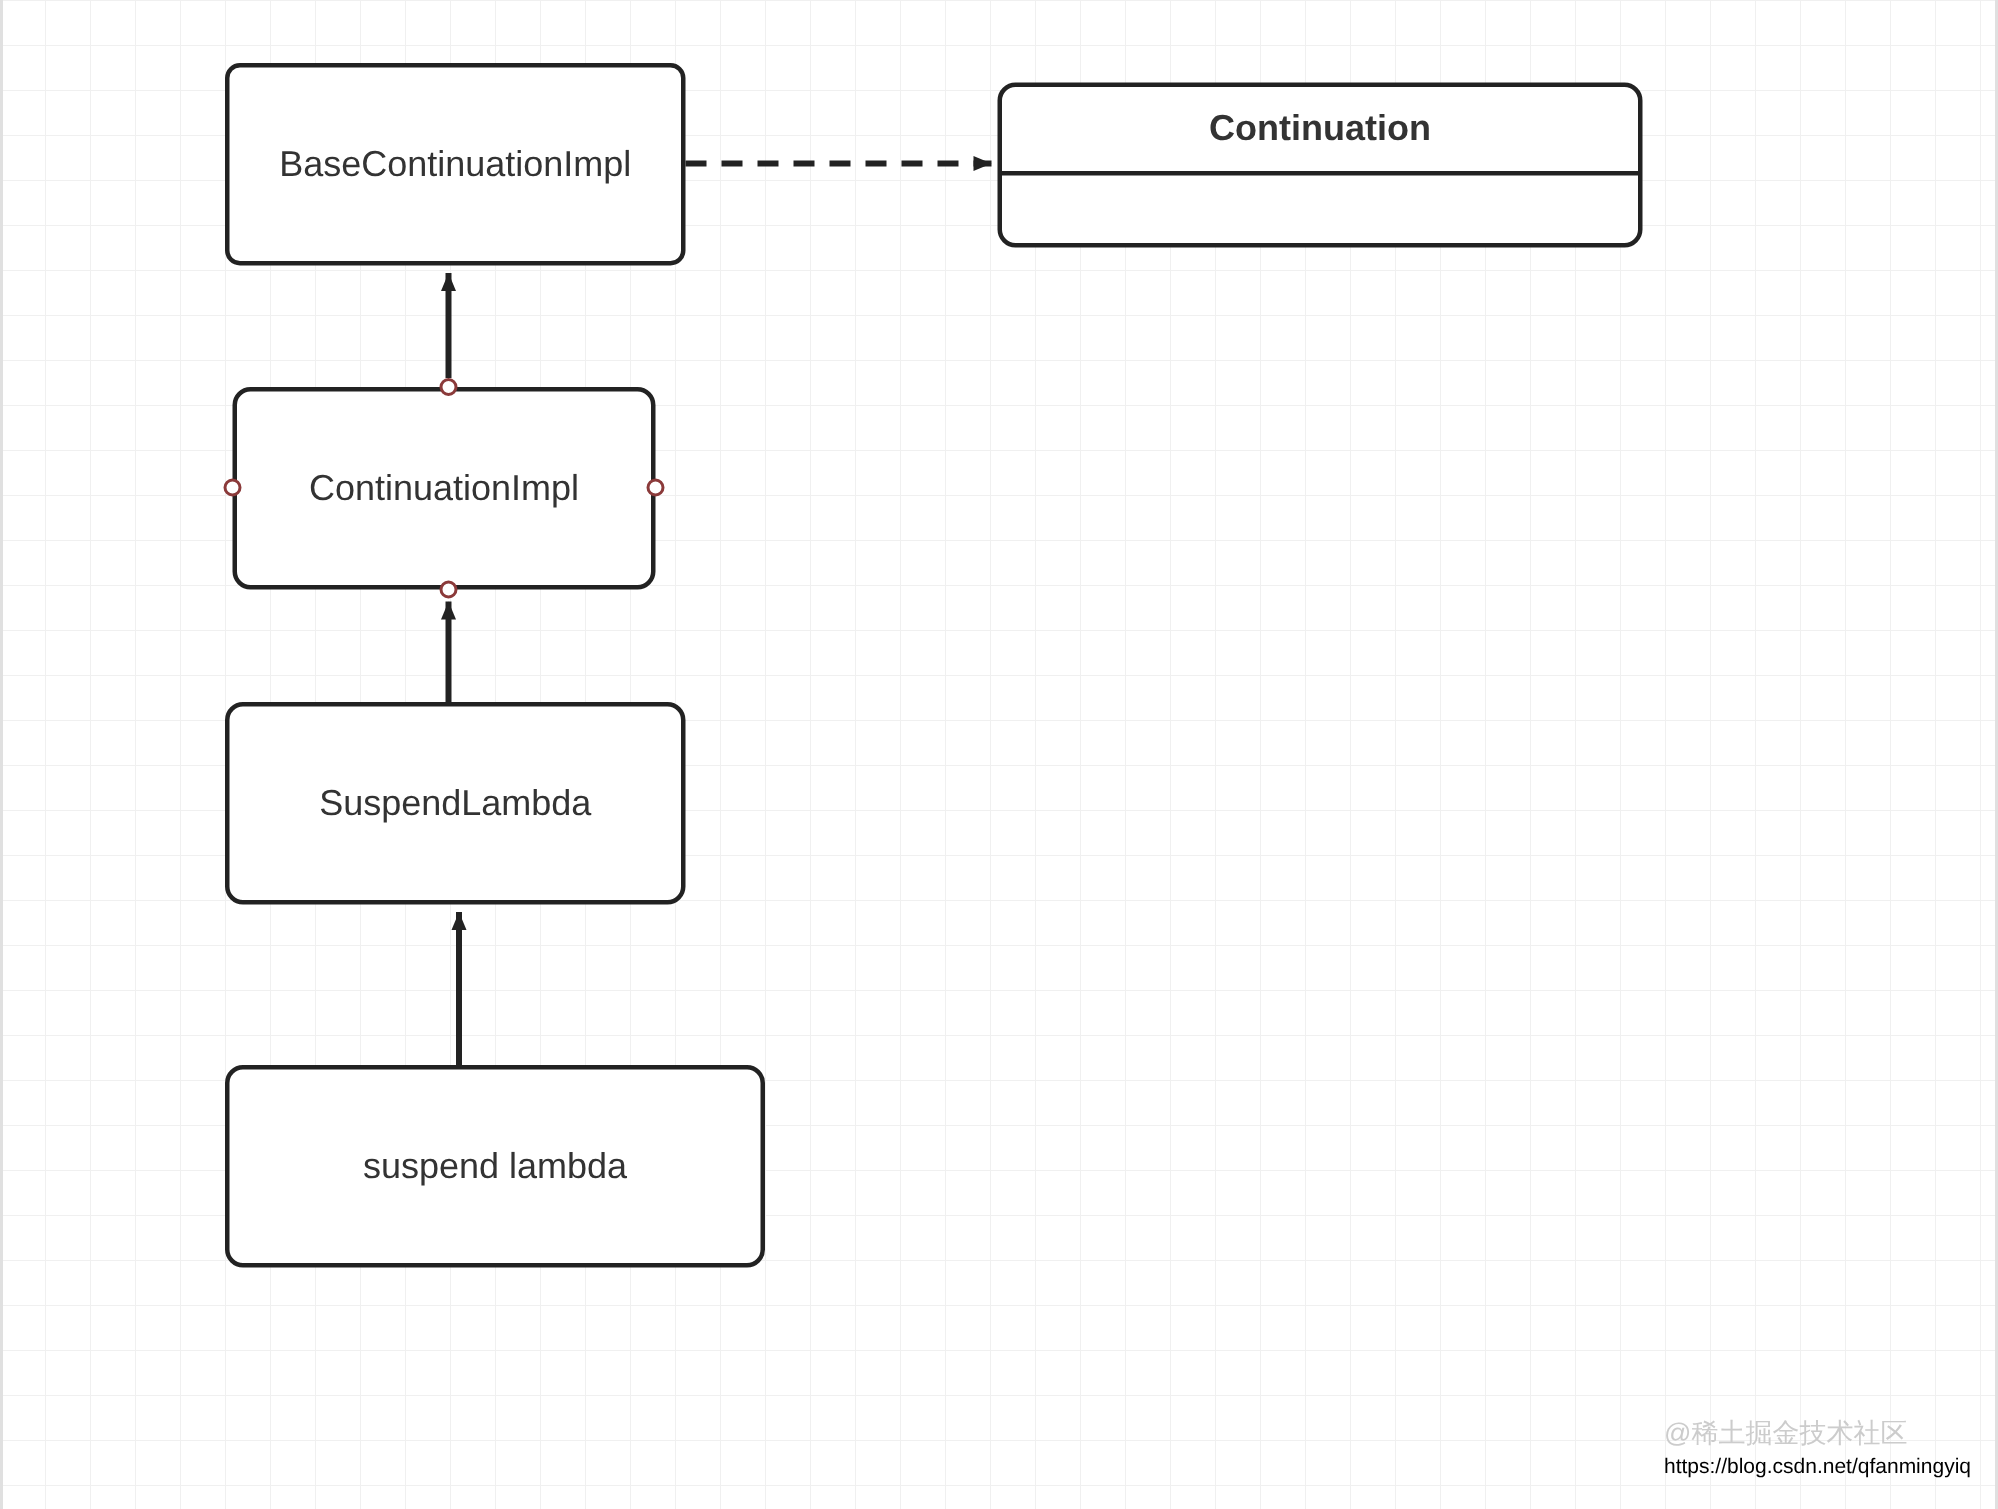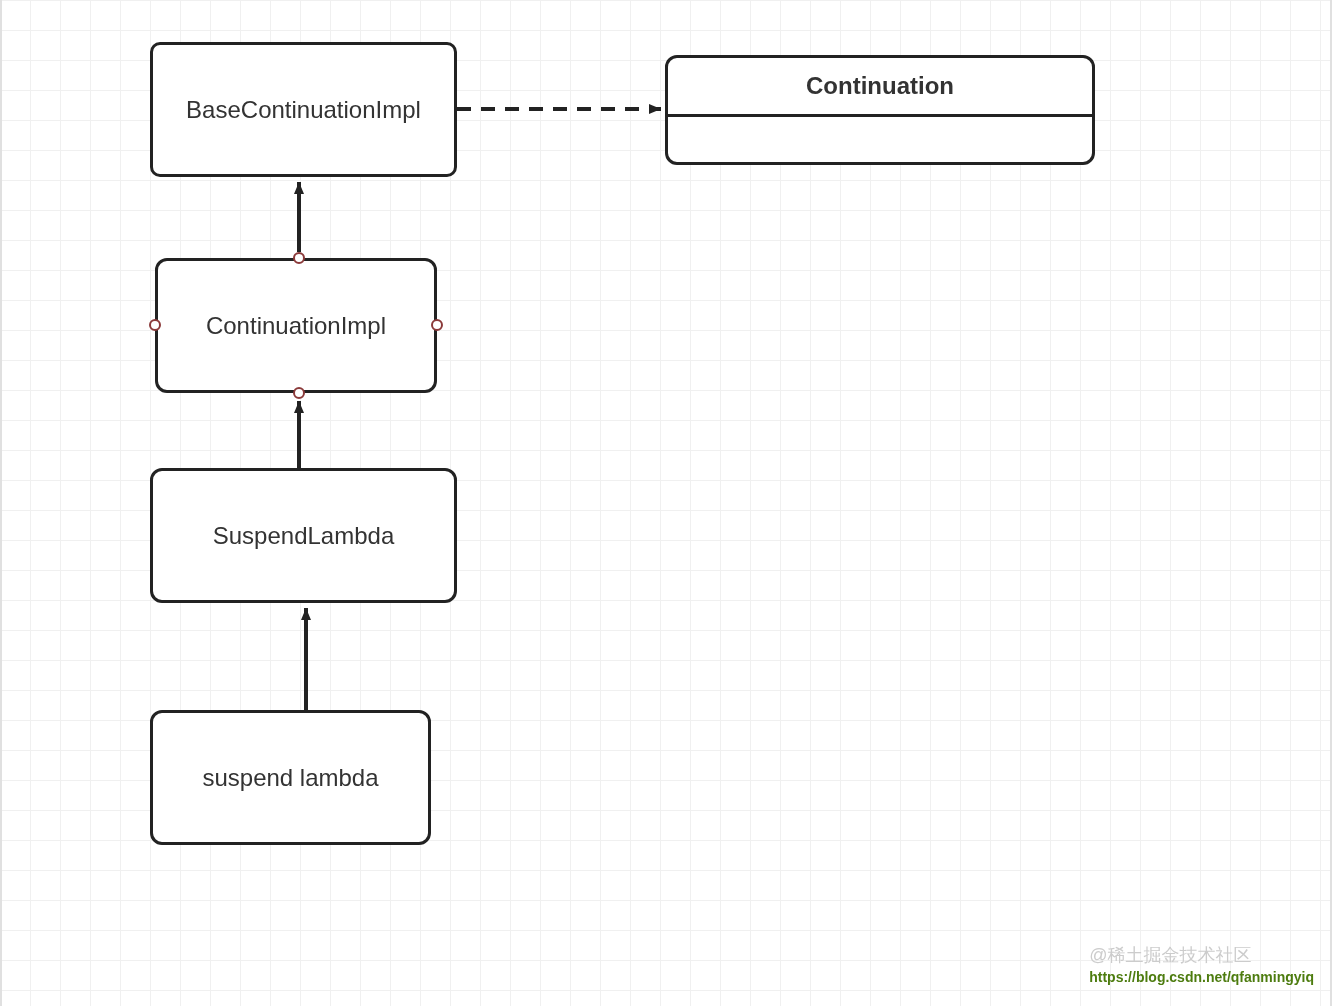--- a/index.html
+++ b/index.html
@@ -76,22 +76,21 @@
       position: absolute;
       bottom: 18px;
       right: 18px;
       text-align: left;
       color: #cccccc;
       font-size: 18px;
       line-height: 1.4;
     }
     .watermark-sub {
       font-size: 14px;
-      color: #4d7c0f;
-      font-weight: bold;
+      color: #000000;
     }
   </style>
 </head>
 <body>
 
 <div class="grid-bg"></div>
 <div class="border-frame"></div>
 
 <div class="node" style="left:150px; top:42px; width:307px; height:135px;border-radius:10px;">
   <span>BaseContinuationImpl</span>
@@ -110,21 +109,21 @@
 
 <div class="port" style="left:299px; top:258px;"></div>
 <div class="port" style="left:155px; top:325px;"></div>
 <div class="port" style="left:437px; top:325px;"></div>
 <div class="port" style="left:299px; top:393px;"></div>
 
 <div class="node" style="left:150px; top:468px; width:307px; height:135px;">
   <span>SuspendLambda</span>
 </div>
 
-<div class="node" style="left:150px; top:710px; width:281px; height:135px;align-items:center;">
+<div class="node" style="left:150px; top:710px; width:360px; height:135px;align-items:center;">
   <span>suspend lambda</span>
 </div>
 
 <svg class="svg-overlay">
   <defs>
     <marker id="arrowhead-solid" markerWidth="16" markerHeight="14" refX="14" refY="7" orient="auto" markerUnits="userSpaceOnUse">
       <path d="M2,2 L14,7 L2,12 Z" fill="#222222"></path>
     </marker>
     <marker id="arrowhead-dashed" markerWidth="16" markerHeight="14" refX="14" refY="7" orient="auto" markerUnits="userSpaceOnUse">
       <path d="M2,2 L14,7 L2,12 Z" fill="#222222"></path>

